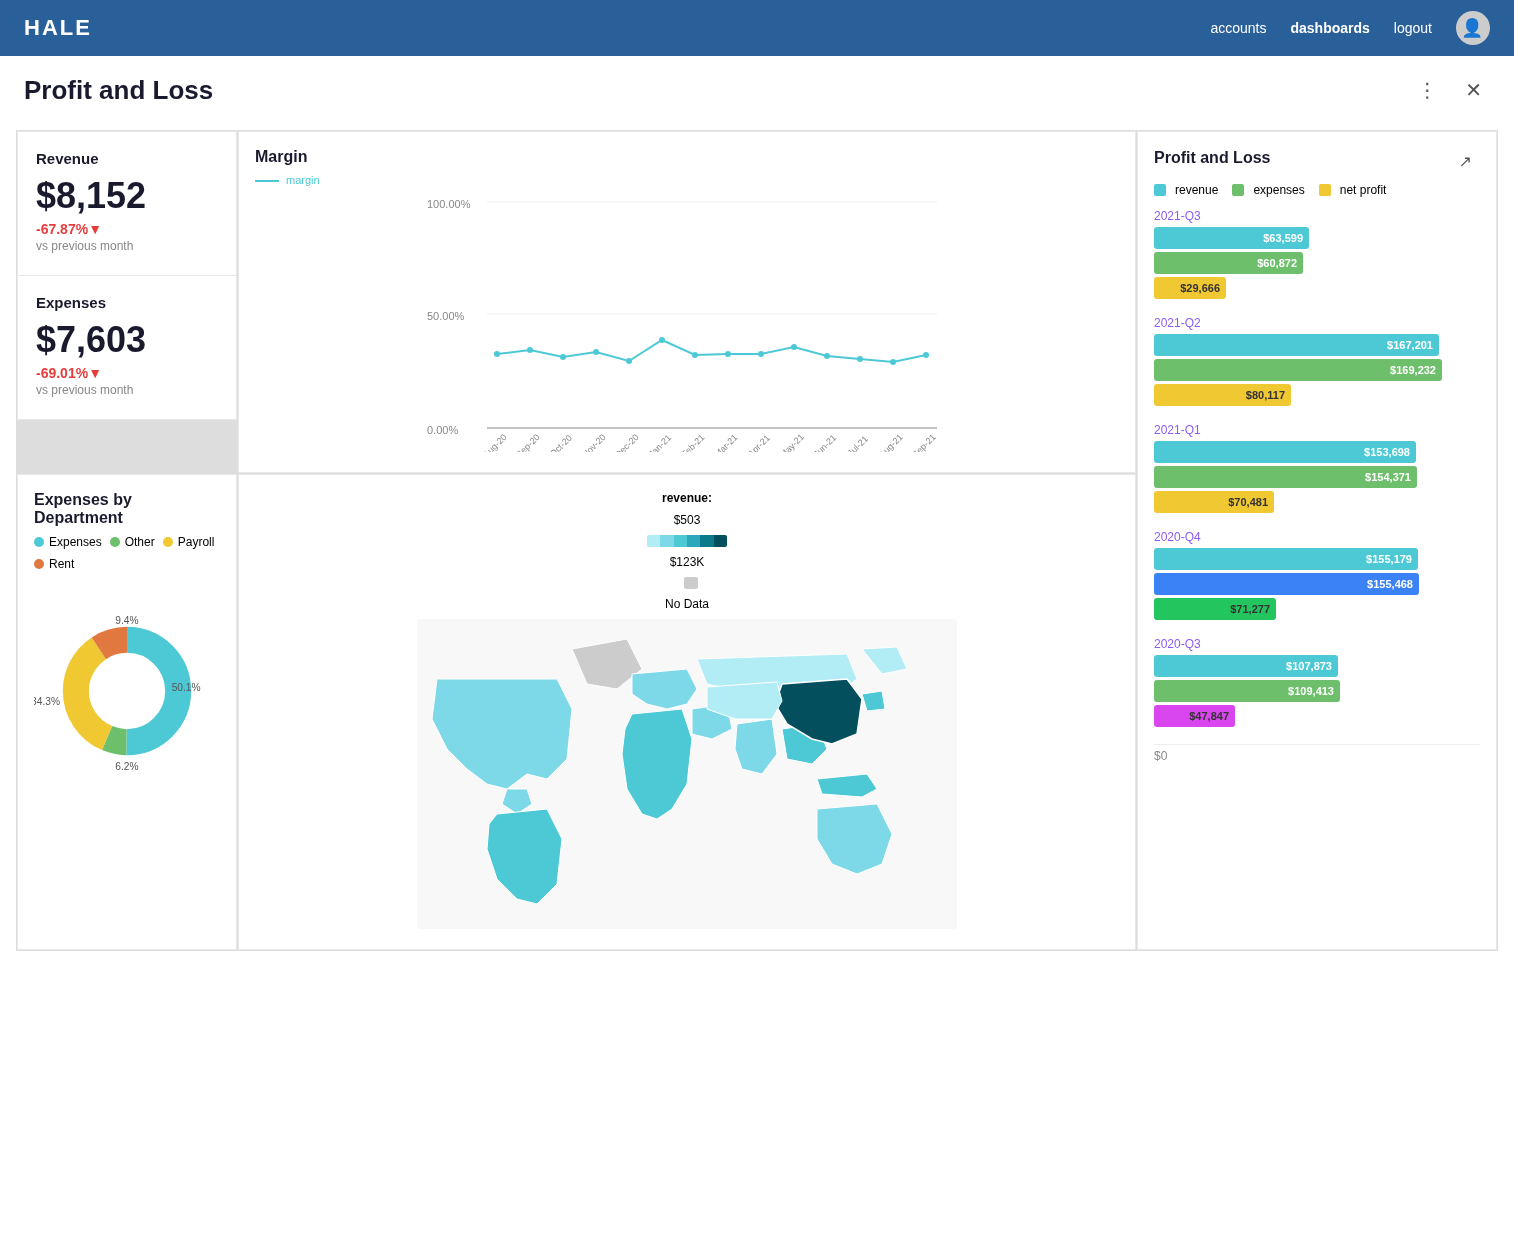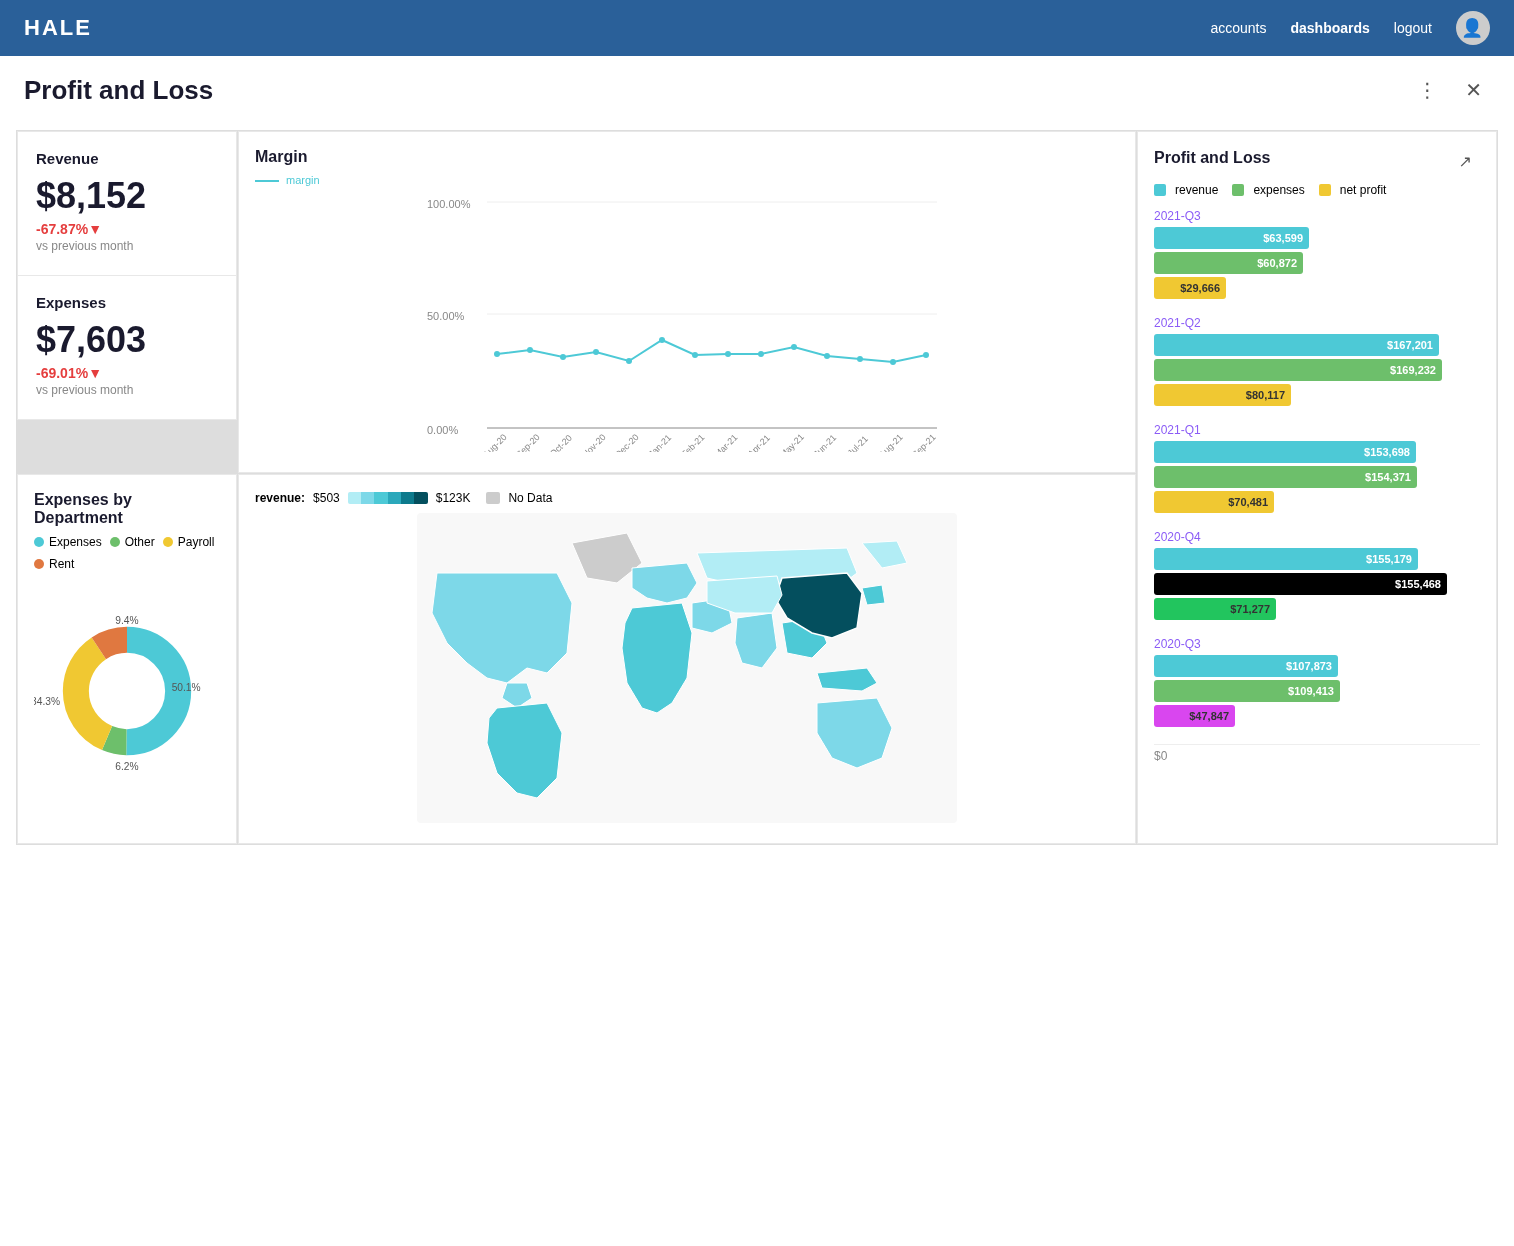--- a/index.html
+++ b/index.html
@@ -219,20 +219,21 @@
       border-radius: 50%;
     }
 
     
     .map-legend {
       font-size: 12px;
       margin-bottom: 8px;
       display: flex;
       align-items: center;
       gap: 8px;
+      flex-direction: column;
     }
     .gradient-bar {
       display: flex;
       height: 12px;
       width: 80px;
       border-radius: 2px;
       overflow: hidden;
     }
 
     .full-layout {
@@ -426,21 +427,21 @@
             </div>
           </div>
           <div class="quarter-group" style="margin-bottom: 14px; margin-top: 8px;">
             <div class="quarter-label">2020-Q4</div>
             <div class="bar-row">
               <div class="bar" style="background: rgb(77, 201, 214); width: 264px;">
                 <span class="bar-label">$155,179</span>
               </div>
             </div>
             <div class="bar-row">
-              <div class="bar" style="background: #000000; width: 293px;">
+              <div class="bar" style="background: #3b82f6; width: 265px;">
                 <span class="bar-label">$155,468</span>
               </div>
             </div>
             <div class="bar-row">
               <div class="bar" style="background: #22c55e; width: 122px;">
                 <span class="bar-label" style="color: rgb(51, 51, 51);">$71,277</span>
               </div>
             </div>
           </div>
           <div class="quarter-group" style="margin-bottom: 14px;">

